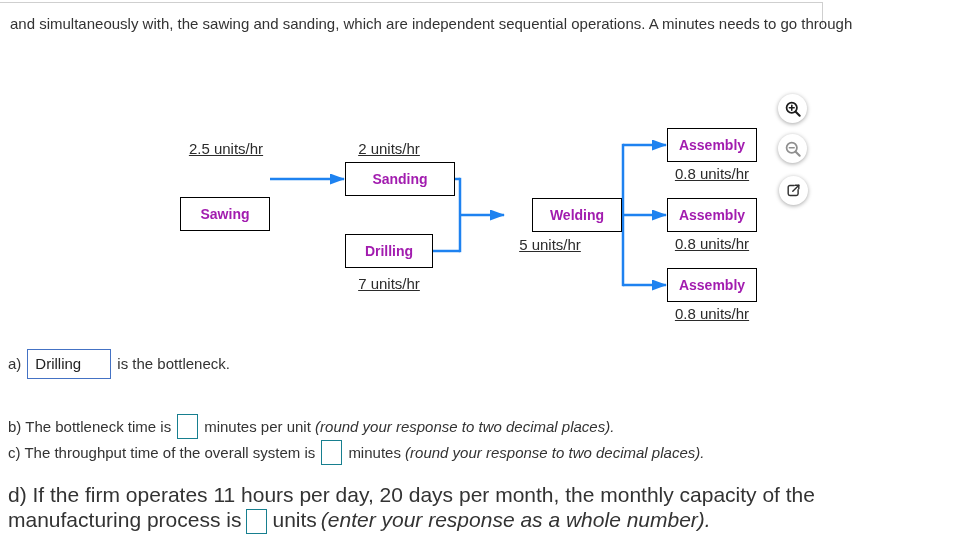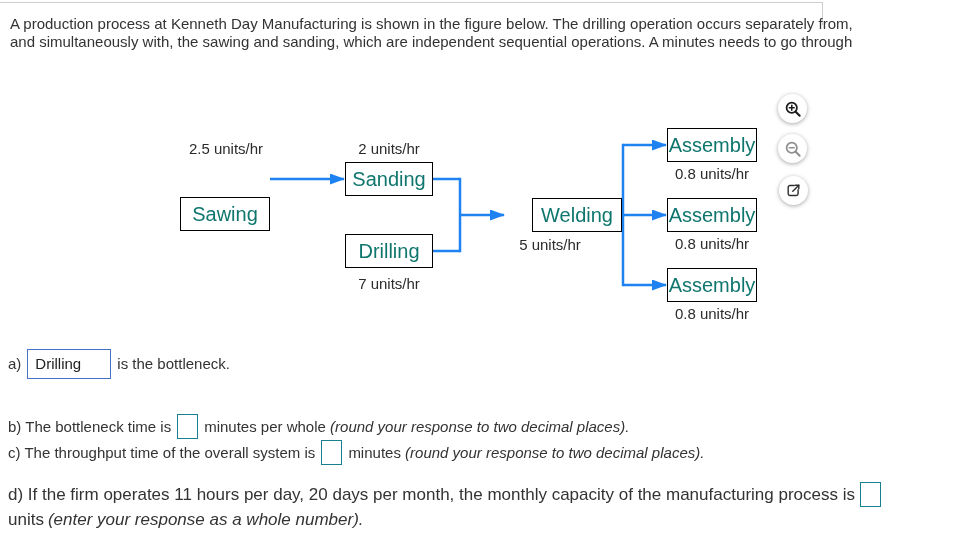--- a/index.html
+++ b/index.html
@@ -7,25 +7,25 @@
     position:relative;width:957px;height:546px;background:#fff;overflow:hidden;
     font-family:"Liberation Sans","DejaVu Sans",sans-serif;color:#333;
   }
   .hairline{position:absolute;background:#cfcfcf;}
   
   #intro{position:absolute;left:10px;top:15px;width:940px;font-size:15px;line-height:18.4px;color:#333;}
   
   .pbox{
     position:absolute;box-sizing:border-box;border:1.5px solid #000;background:#fff;
     display:flex;align-items:center;justify-content:center;
-    font-size:20px;color:#0f766e;
+    font-size:14px;color:#a21caf;font-weight:bold;
   }
   .rate{
     position:absolute;transform:translateX(-50%);white-space:nowrap;
-    font-size:15px;color:#2b2b2b;
+    font-size:15px;color:#2b2b2b;text-decoration:underline;
   }
   #flow-svg{position:absolute;left:0;top:0;pointer-events:none;}
   
   .tool-btn{
     position:absolute;width:29px;height:29px;border-radius:50%;background:#fff;
     box-shadow:0 1px 4px rgba(0,0,0,0.35);display:flex;align-items:center;justify-content:center;
     cursor:pointer;
   }
   
   .qrow{position:absolute;left:8px;display:flex;align-items:center;font-size:15px;color:#333;white-space:nowrap;}
@@ -33,34 +33,33 @@
   .dropdown-box{
     box-sizing:border-box;width:84px;height:30px;border:1.5px solid #4472c4;background:#fff;
     display:flex;align-items:center;padding-left:7px;font-size:15px;color:#222;cursor:pointer;
   }
   .answer-box{
     box-sizing:border-box;width:21px;height:25px;border:1.5px solid #177f8f;background:#fff;
     display:inline-block;cursor:text;
   }
   .qrow .answer-box{margin:0 6px;}
   .italic{font-style:italic;}
-  #q-d{position:absolute;left:8px;top:482px;width:942px;font-size:17px;line-height:25px;color:#333;}
+  #q-d{position:absolute;left:8px;top:482px;width:942px;font-size:21px;line-height:25px;color:#333;}
   #q-d .answer-box{vertical-align:-7px;margin:0 5px;}
   #q-d .after{margin-right:4px;}
 </style>
 </head>
 <body>
 
 <div id="screen">
 
   <div class="hairline" style="left:0;top:2px;width:822px;height:1px;"></div>
   <div class="hairline" style="left:822px;top:2px;width:1px;height:23px;"></div>
 
   <div id="intro">
-    <div>A production process at Kenneth Day Manufacturing is shown in the figure below. The drilling operation occurs separately from,</div>
     <div>and simultaneously with, the sawing and sanding, which are independent sequential operations. A minutes needs to go through</div>
   </div>
 
   <svg id="flow-svg" width="957" height="546" viewBox="0 0 957 546">
     <defs>
       <marker id="ah" markerWidth="15" markerHeight="11" refX="14" refY="5.5" orient="auto" markerUnits="userSpaceOnUse">
         <polygon points="0 0, 15 5.5, 0 11" fill="#1e82f0"></polygon>
       </marker>
     </defs>
     <g stroke="#1e82f0" stroke-width="2.5" fill="none">
@@ -71,21 +70,21 @@
       <line x1="460" y1="215" x2="504" y2="215" marker-end="url(#ah)"></line>
       <line x1="595" y1="215" x2="623" y2="215"></line>
       <line x1="623" y1="143.8" x2="623" y2="286.2"></line>
       <line x1="623" y1="145" x2="666" y2="145" marker-end="url(#ah)"></line>
       <line x1="623" y1="215" x2="666" y2="215" marker-end="url(#ah)"></line>
       <line x1="623" y1="285" x2="666" y2="285" marker-end="url(#ah)"></line>
     </g>
   </svg>
 
   <div class="pbox" style="left:180px;top:162px;width:90px;height:34px;margin-top:35px;">Sawing</div>
-  <div class="pbox" style="left:345px;top:162px;width:88px;height:34px;">Sanding</div>
+  <div class="pbox" style="left:345px;top:162px;width:110px;height:34px;">Sanding</div>
   <div class="pbox" style="left:345px;top:234px;width:88px;height:34px;">Drilling</div>
   <div class="pbox" style="left:532px;top:198px;width:90px;height:34px;">Welding</div>
   <div class="pbox" style="left:667px;top:128px;width:90px;height:34px;">Assembly</div>
   <div class="pbox" style="left:667px;top:198px;width:90px;height:34px;">Assembly</div>
   <div class="pbox" style="left:667px;top:268px;width:90px;height:34px;">Assembly</div>
 
   <div class="rate" style="left:226px;top:140px;">2.5 units/hr</div>
   <div class="rate" style="left:389px;top:140px;">2 units/hr</div>
   <div class="rate" style="left:389px;top:275px;">7 units/hr</div>
   <div class="rate" style="left:550px;top:236px;">5 units/hr</div>
@@ -120,21 +119,21 @@
     <span class="gap">a)</span>
     <span class="dropdown-box gap">
       <span>Drilling</span>
     </span>
     <span>is the bottleneck.</span>
   </div>
 
   <div class="qrow" style="top:413px;height:26px;text-align:right;">
     <span>b) The bottleneck time is</span>
     <span class="answer-box"></span>
-    <span>minutes per whole</span>
+    <span>minutes per unit</span>
     <span>&nbsp;</span>
     <span class="italic">(round your response to two decimal places).</span>
   </div>
 
   <div class="qrow" style="top:439px;height:26px;">
     <span>c) The throughput time of the overall system is</span>
     <span class="answer-box"></span>
     <span>minutes</span>
     <span>&nbsp;</span>
     <span class="italic">(round your response to two decimal places).</span>

